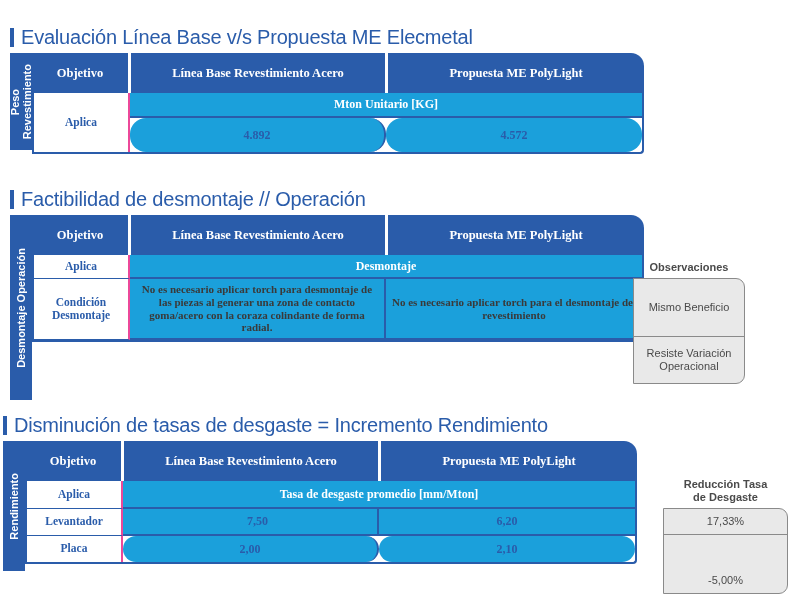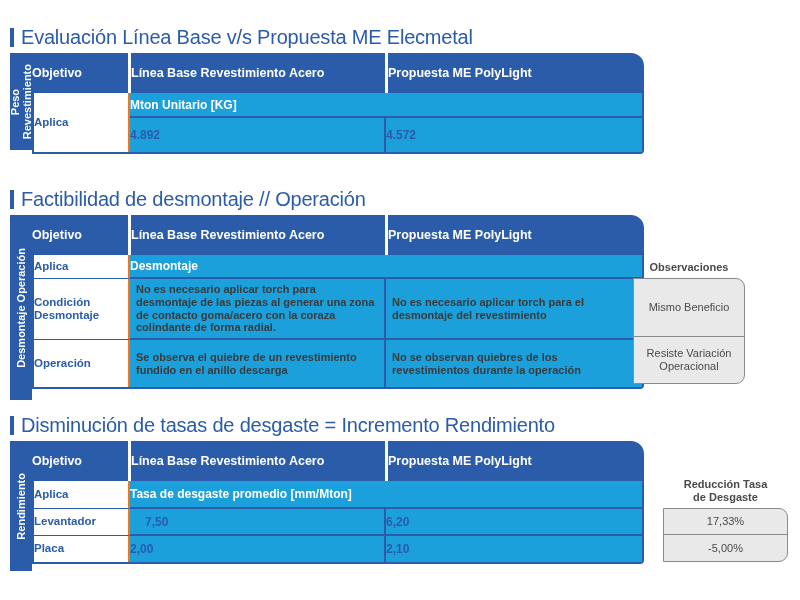--- a/index.html
+++ b/index.html
@@ -54,21 +54,22 @@
 
   .tbl{
     border-collapse:separate;
     border-spacing:0;
     table-layout:fixed;
   }
   .tbl td,.tbl th{
     padding:0;
     margin:0;
     vertical-align:middle;
-    text-align:left;
+    text-align:center;
+    font-family:Liberation Serif, serif;
   }
 
   
   .hdr{
     background:#2a5caa;
     color:#ffffff;
     font-size:12.5px;
     font-weight:bold;
     height:40px;
     border-right:3px solid #ffffff;
@@ -82,35 +83,35 @@
     border-bottom-right-radius:4px;
   }
 
   
   .obj{
     background:#ffffff;
     color:#2a5caa;
     font-size:11.5px;
     font-weight:bold;
     border-bottom:1px solid #2a5caa;
-    border-right:2px solid #f97316;
+    border-right:2px solid #ec4899;
     line-height:1.15;
   }
   .obj.nb{border-bottom:none;}
 
   
   .val{
     background:#1ba0db;
     color:#ffffff;
     font-size:12px;
     font-weight:bold;
     border-bottom:2px solid #2a5caa;
   }
   .val.sep{border-right:2px solid #2a5caa;}
-  .val.nb{border-bottom:none;}
+  .val.nb{border-bottom:none;border-radius:16px;}
 
   .val.num{color:#2a5caa;}
   .val.txt{
     color:#3a3a3a;
     font-size:11px;
     font-weight:bold;
     line-height:1.16;
     padding:4px 6px;
   }
 
@@ -216,41 +217,36 @@
               <tr>
             <td class="obj" style="width:94px;height:22px;">Aplica</td>
             <td class="val" colspan="2" style="height:22px;">Desmontaje</td>
           </tr>
           <tr>
             <td class="obj" style="width:94px;height:58px;white-space:pre-line;">Condición
 Desmontaje</td>
             <td class="val txt sep" style="width:254px;">No es necesario aplicar torch para desmontaje de las piezas al generar una zona de contacto goma/acero con la coraza colindante de forma radial.</td>
             <td class="val txt" style="width:256px;">No es necesario aplicar torch para el desmontaje del revestimiento</td>
           </tr>
-          <tr>
-            <td class="obj nb" style="width:94px;height:47px;">Operación</td>
-            <td class="val txt sep nb" style="width:254px;">Se observa el quiebre de un revestimiento fundido en el anillo descarga</td>
-            <td class="val txt nb" style="width:256px;">No se observan quiebres de los revestimientos durante la operación</td>
-          </tr>
         </tbody>
           </table>
       </div>
     </div>
   </div>
 </div>
 
 <div class="panel" style="left:633px;top:261px;width:112px;">
   <div class="panel-title">Observaciones</div>
   <div class="panel-box">
     <div class="panel-cell div" style="height:58px;">Mismo Beneficio</div>
     <div class="panel-cell" style="height:46px;">Resiste Variación Operacional</div>
   </div>
 </div>
 
-<div class="section" style="left:10px;top:414px;">
+<div class="section" style="left:3px;top:414px;">
   <div class="sec-title">
     <span class="bar"></span>
     <span>Disminución de tasas de desgaste = Incremento Rendimiento</span>
   </div>
 
   <div class="tbl-wrap">
     <div class="side-label" style="height:130px;">
       <span>Rendimiento</span>
     </div>
 
@@ -287,15 +283,15 @@
       </div>
     </div>
   </div>
 </div>
 
 <div class="panel" style="left:663px;top:478px;width:125px;">
   <div class="panel-title" style="white-space:pre-line;">Reducción Tasa
 de Desgaste</div>
   <div class="panel-box">
     <div class="panel-cell div" style="height:26px;">17,33%</div>
-    <div class="panel-cell" style="height:26px;">-5,00%</div>
+    <div class="panel-cell" style="height:26px;margin-top:32px;">-5,00%</div>
   </div>
 </div>
 
 </body></html>

